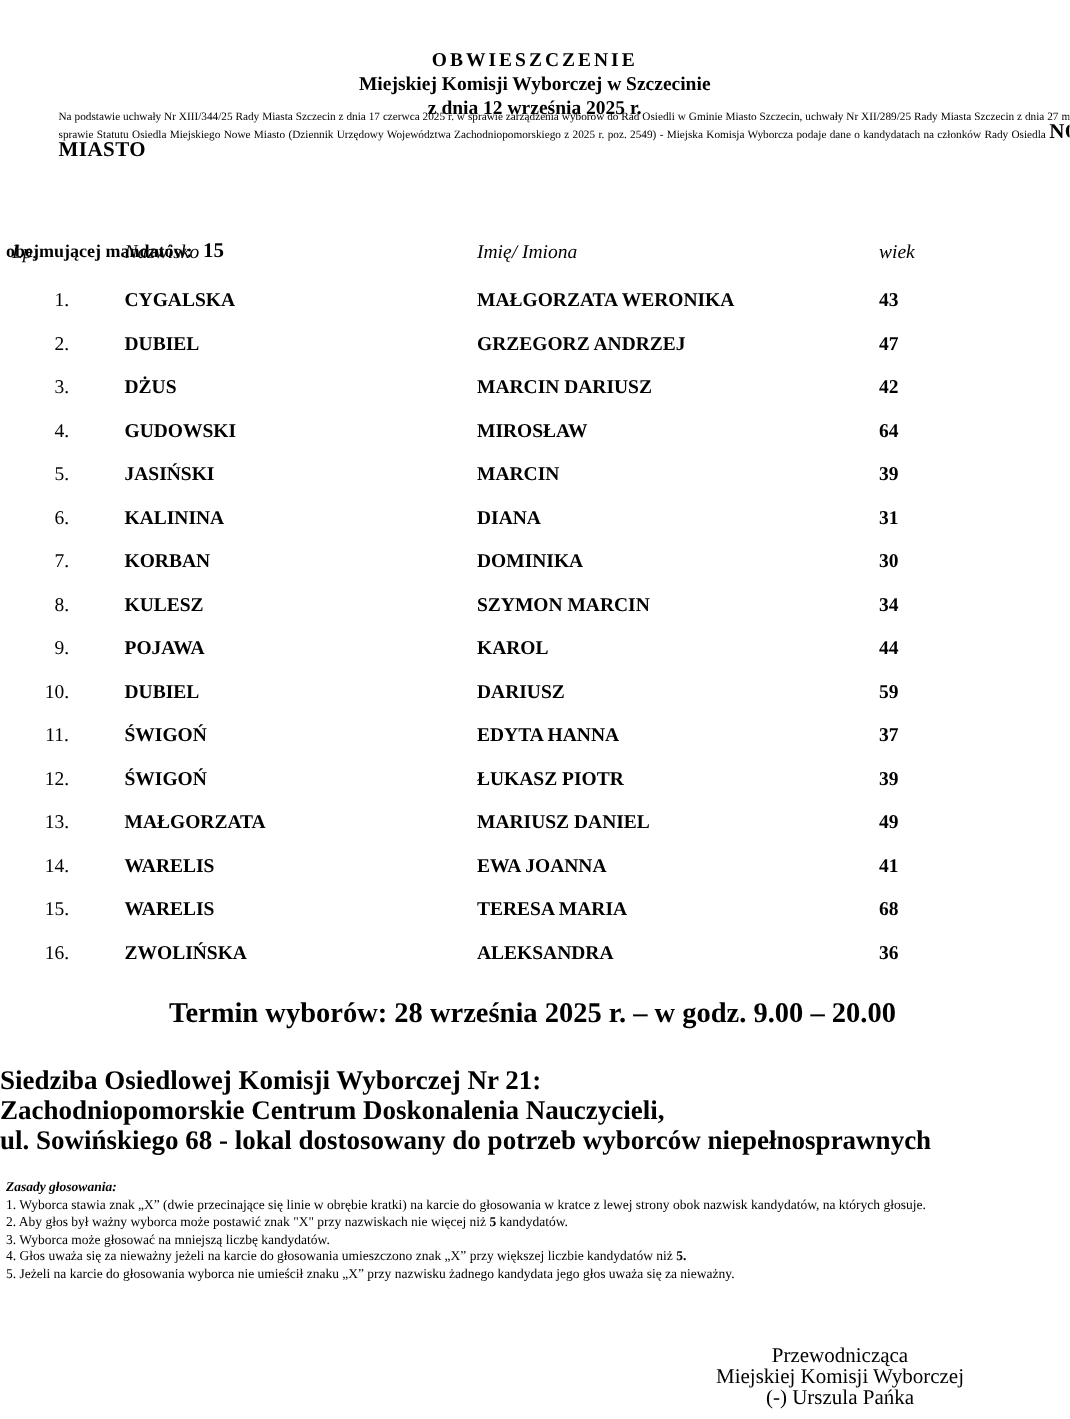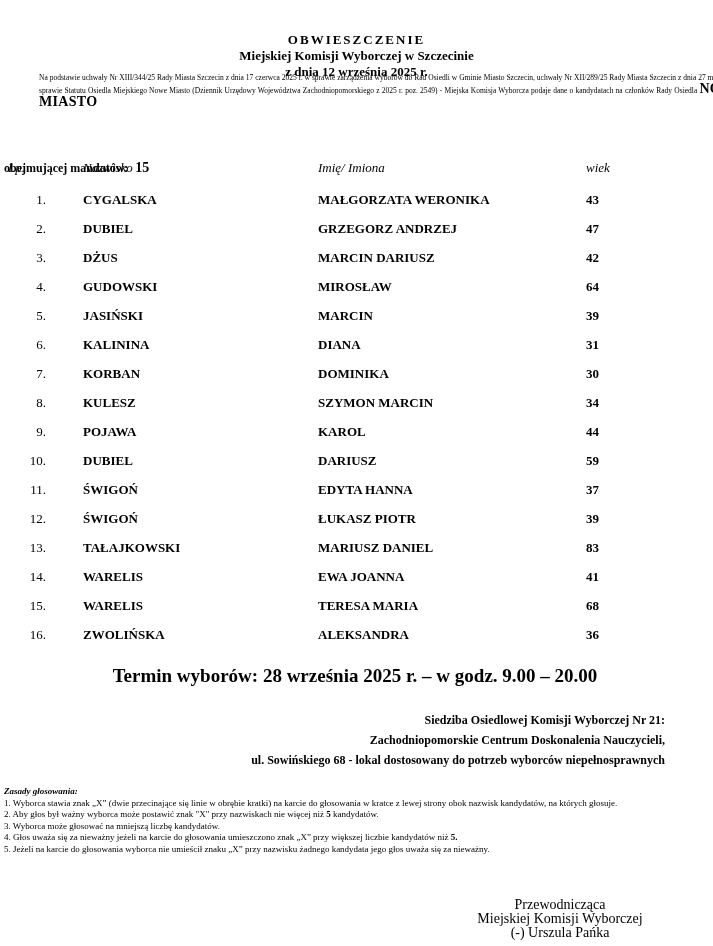--- a/index.html
+++ b/index.html
@@ -100,23 +100,23 @@
       width: 710px;
       text-align: center;
       font-weight: bold;
       font-size: 19px;
     }
     .location {
       position: absolute;
       top: 710px;
       left: 0;
       width: 665px;
-      text-align: right;
-      font-weight: bold;
-      font-size: 12px;
+      text-align: left;
+      font-weight: bold;
+      font-size: 18px;
       line-height: 20px;
     }
     .rules {
       position: absolute;
       top: 786px;
       left: 4px;
       width: 706px;
       font-size: 9px;
       line-height: 11.5px;
     }
@@ -228,23 +228,23 @@
       <span class="c-age">37</span>
     </div>
     <div class="row">
       <span class="c-lp">12.</span>
       <span class="c-name">ŚWIGOŃ</span>
       <span class="c-first">ŁUKASZ PIOTR</span>
       <span class="c-age">39</span>
     </div>
     <div class="row">
       <span class="c-lp">13.</span>
-      <span class="c-name">TAŁAJKOWSKI</span>
+      <span class="c-name">MAŁGORZATA</span>
       <span class="c-first">MARIUSZ DANIEL</span>
-      <span class="c-age">83</span>
+      <span class="c-age">49</span>
     </div>
     <div class="row">
       <span class="c-lp">14.</span>
       <span class="c-name">WARELIS</span>
       <span class="c-first">EWA JOANNA</span>
       <span class="c-age">41</span>
     </div>
     <div class="row">
       <span class="c-lp">15.</span>
       <span class="c-name">WARELIS</span>

